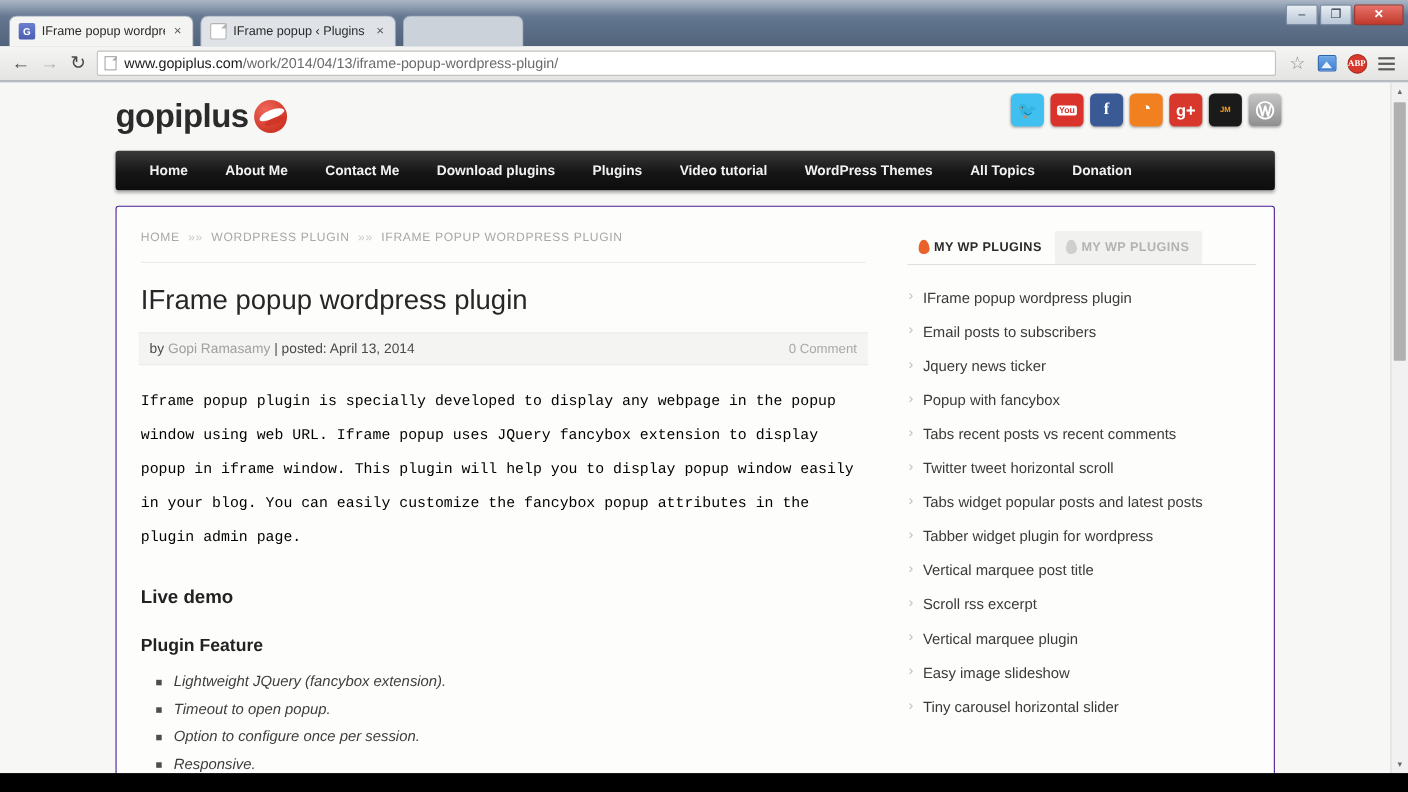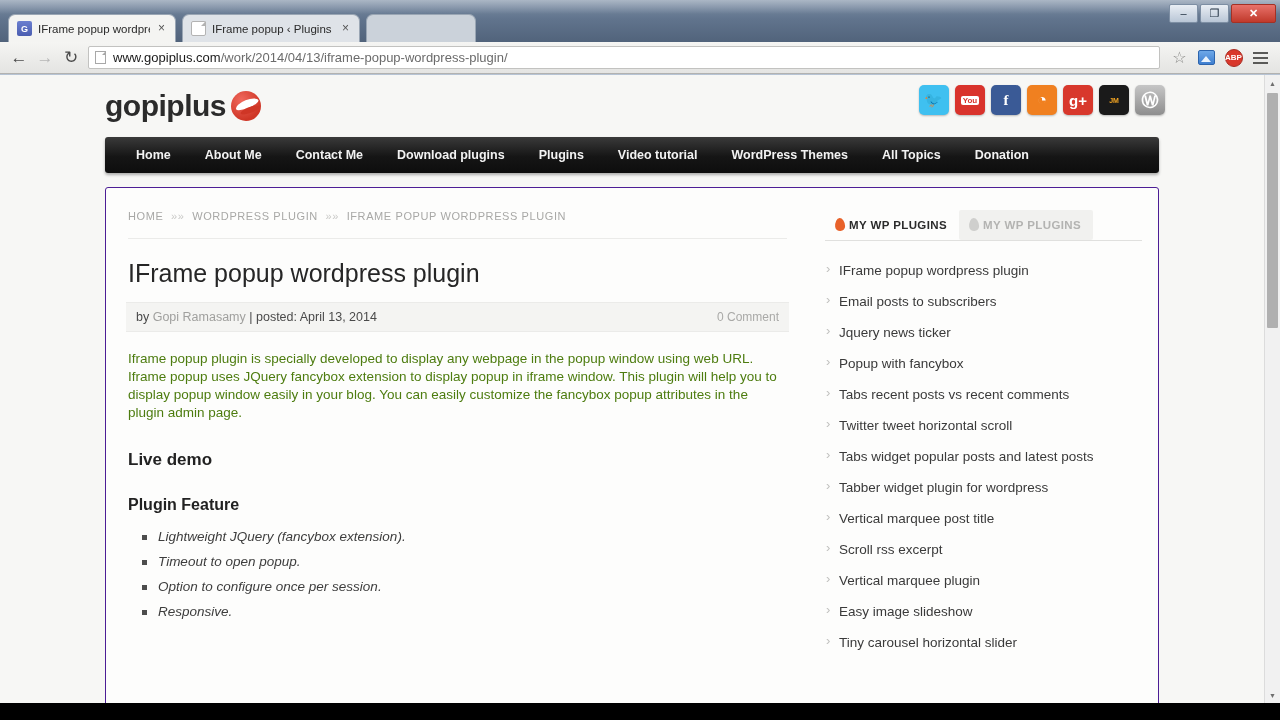--- a/index.html
+++ b/index.html
@@ -114,20 +114,21 @@
   .ext-img::after{
     content:""; position:absolute; left:2px; bottom:2px;
     width:0;height:0;border-left:5px solid transparent;
     border-right:5px solid transparent;border-bottom:6px solid #eaf3fd;
   }
   .abp {
     width: 18px; height: 18px; border-radius: 50%;
     background: #d9382c; color:#fff; font-size: 8px; font-weight: bold;
     display:flex; align-items:center; justify-content:center;
     border: 1px solid #a92c22;
+    font-family: Liberation Serif, serif;
   }
   .hamburger { display:flex; flex-direction:column; gap:3px; }
   .hamburger span { display:block; width:15px; height:2px; background:#5a5a58; }
 
   
   .viewport {
     position: absolute; left: 0; top: 75px;
     width: 1280px; height: 628px;
     background: #f7f7f5;
     overflow: hidden;
@@ -218,21 +219,21 @@
   .post-title { font-size: 25px; font-weight: normal; color: #262626; margin: 20px 0 14px 0; }
   .post-meta {
     background: #f4f4f2; border-top:1px solid #ebebe9; border-bottom:1px solid #ebebe9;
     font-size: 12.5px; color: #4a4a4a; padding: 7px 10px;
     display:flex; justify-content: space-between; align-items:center;
     margin: 0 -2px;
   }
   .post-meta .author { color: #a0a09e; }
   .post-meta .cmt { color: #a9a9a7; font-size: 12px; }
 
-  .body-p { font-size: 13.5px; color: #4d7c0f; line-height: 18px; margin: 18px 0 0 0; }
+  .body-p { font-size: 13.5px; color: #000000; line-height: 31px; margin: 18px 0 0 0; font-family: Liberation Mono, monospace; }
   .h2 { font-size: 17px; font-weight: bold; color: #222; margin: 28px 0 14px 0; }
   .h3 { font-size: 16px; font-weight: bold; color: #222; margin: 26px 0 10px 0; }
   ul.features { list-style: none; margin: 6px 0 0 12px; }
   ul.features li {
     font-size: 13.5px; color:#3d3d3d; padding: 5px 0 5px 18px; position: relative; font-style: italic;
   }
   ul.features li::before {
     content:""; position:absolute; left: 2px; top: 11px;
     width: 5px; height: 5px; background: #4d4d4d;
   }

